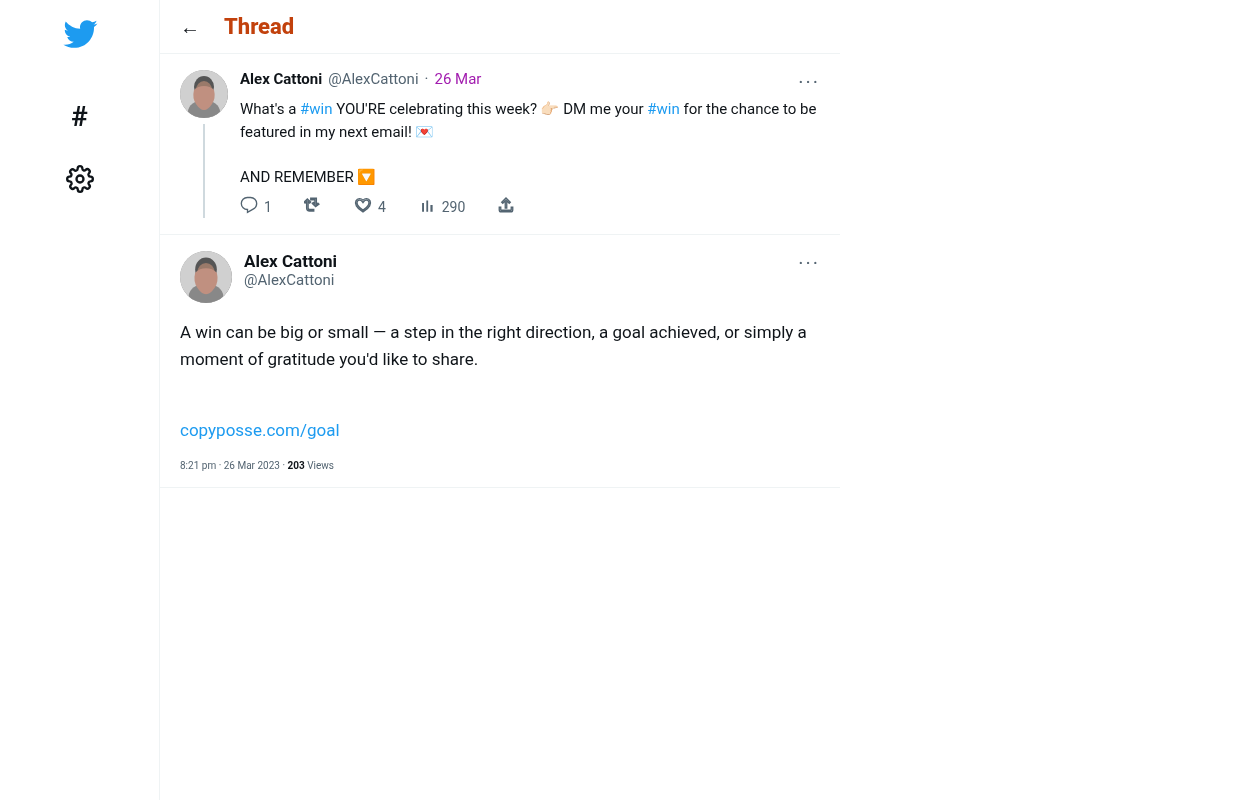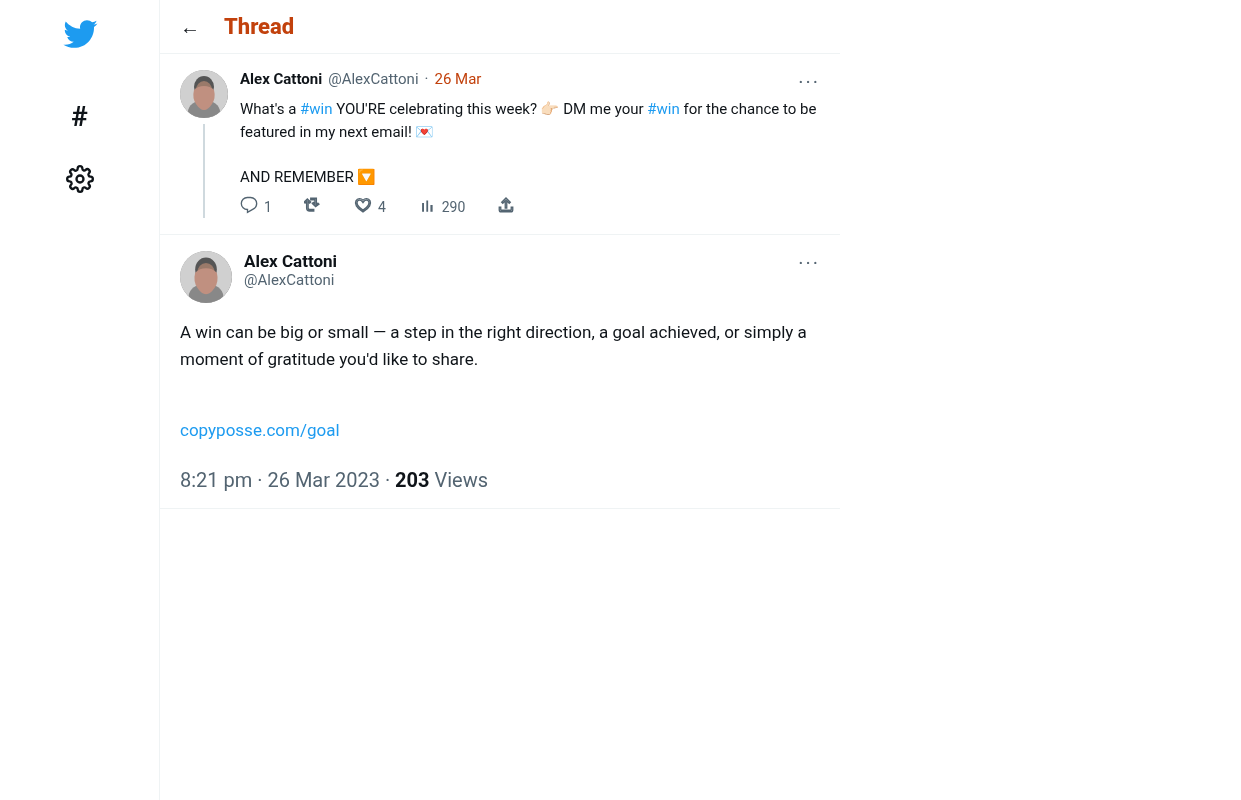--- a/index.html
+++ b/index.html
@@ -115,21 +115,21 @@
     }
     .tweet-handle {
       color: #536471;
       font-size: 15px;
     }
     .tweet-dot {
       color: #536471;
       font-size: 15px;
     }
     .tweet-date {
-      color: #c2410c;
+      color: #a21caf;
       font-size: 15px;
     }
     .more-btn {
       color: #536471;
       font-size: 20px;
       cursor: pointer;
       letter-spacing: 2px;
     }
     .tweet-body {
       font-size: 15px;
@@ -179,25 +179,25 @@
       color: #0f1419;
     }
     .tweet-expanded-handle {
       color: #536471;
       font-size: 15px;
     }
     .tweet-expanded-body {
       font-size: 17px;
       line-height: 1.6;
       color: #0f1419;
-      margin-bottom: 24px;
+      margin-bottom: 16px;
     }
     .tweet-expanded-footer {
       color: #536471;
-      font-size: 20px;
+      font-size: 10px;
       margin-top: 12px;
     }
     .tweet-expanded-footer strong {
       color: #0f1419;
       font-weight: 700;
     }
 
     
     .avatar-person {
       width: 48px;

